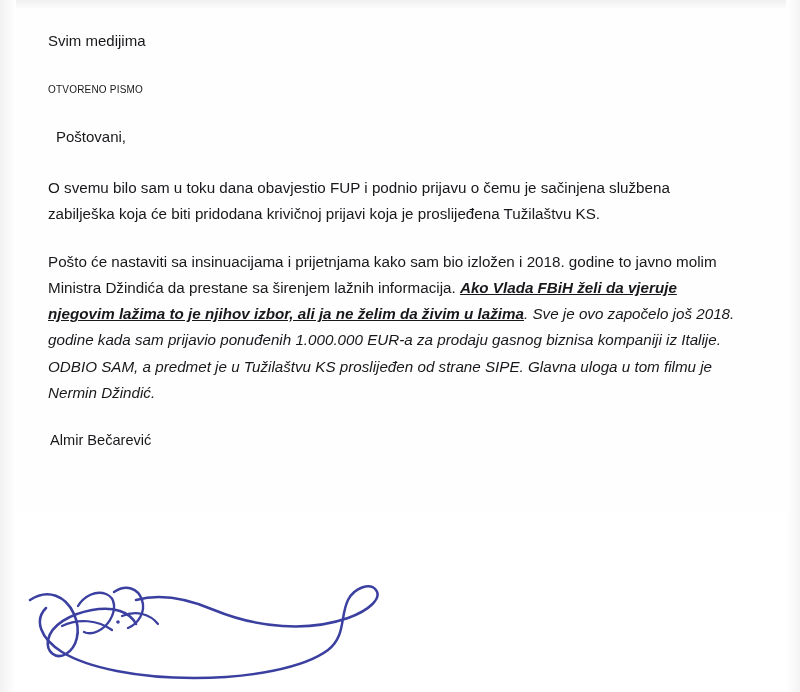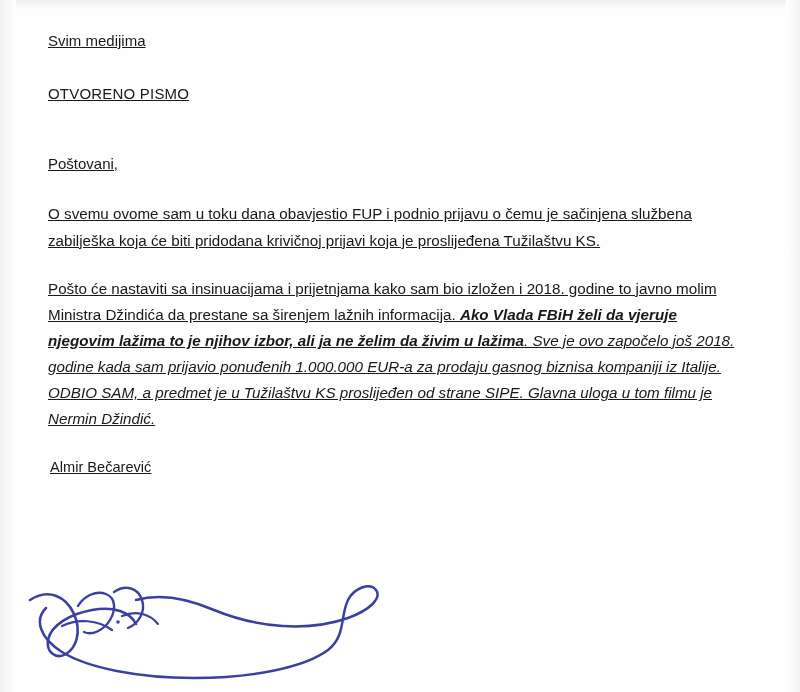--- a/index.html
+++ b/index.html
@@ -15,38 +15,37 @@
     overflow: hidden;
     position: relative;
   }
   .page {
     position: relative;
     width: 800px;
     height: 512px;
     background: #fefefe;
     box-sizing: border-box;
     padding: 28px 60px 0 48px;
-    text-decoration: underline;
   }
   .doc {
     font-size: 15.2px;
     line-height: 1.72;
     color: #18181c;
   }
   .recipient {
     margin: 0 0 27px 0;
     font-size: 15px;
   }
   .subject {
-    margin: 0 0 44px 0;
-    font-size: 15px;
+    margin: 0 0 26px 0;
+    font-size: 10px;
     letter-spacing: 0.2px;
   }
   .salutation {
-    margin: 0 0 25px 0;
+    margin: 0 0 25px 8px;
     font-size: 15px;
   }
   .para {
     margin: 0 0 22px 0;
   }
   .italic-bold {
     font-style: italic;
     font-weight: bold;
   }
   .italic {
@@ -110,21 +109,21 @@
   <div class="doc">
 
     <p class="recipient">Svim medijima</p>
 
     <p class="subject">OTVORENO PISMO</p>
 
     <p class="salutation">Poštovani,</p>
 
 
 
-    <p class="para">O svemu ovome sam u toku dana obavjestio FUP i podnio prijavu o čemu je sačinjena službena zabilješka koja će biti pridodana krivičnoj prijavi koja je proslijeđena Tužilaštvu KS.</p>
+    <p class="para">O svemu bilo sam u toku dana obavjestio FUP i podnio prijavu o čemu je sačinjena službena zabilješka koja će biti pridodana krivičnoj prijavi koja je proslijeđena Tužilaštvu KS.</p>
 
     <p class="para"><span>Pošto će nastaviti sa insinuacijama i prijetnjama kako sam bio izložen i 2018. godine to javno molim Ministra Džindića da prestane sa širenjem lažnih informacija. </span><span class="underline-bolditalic">Ako Vlada FBiH želi da vjeruje njegovim lažima to je njihov izbor, ali ja ne želim da živim u lažima</span><span class="italic">. Sve je ovo započelo još 2018. godine kada sam prijavio ponuđenih 1.000.000 EUR-a za prodaju gasnog biznisa kompaniji iz Italije. ODBIO SAM, a predmet je u Tužilaštvu KS proslijeđen od strane SIPE. Glavna uloga u tom filmu je Nermin Džindić.</span></p>
 
 
     <p class="signer">Almir Bečarević</p>
 
   </div>
 
   <div class="signature-area">
     <svg width="420" height="120" viewBox="0 0 420 120" xmlns="http://www.w3.org/2000/svg">

